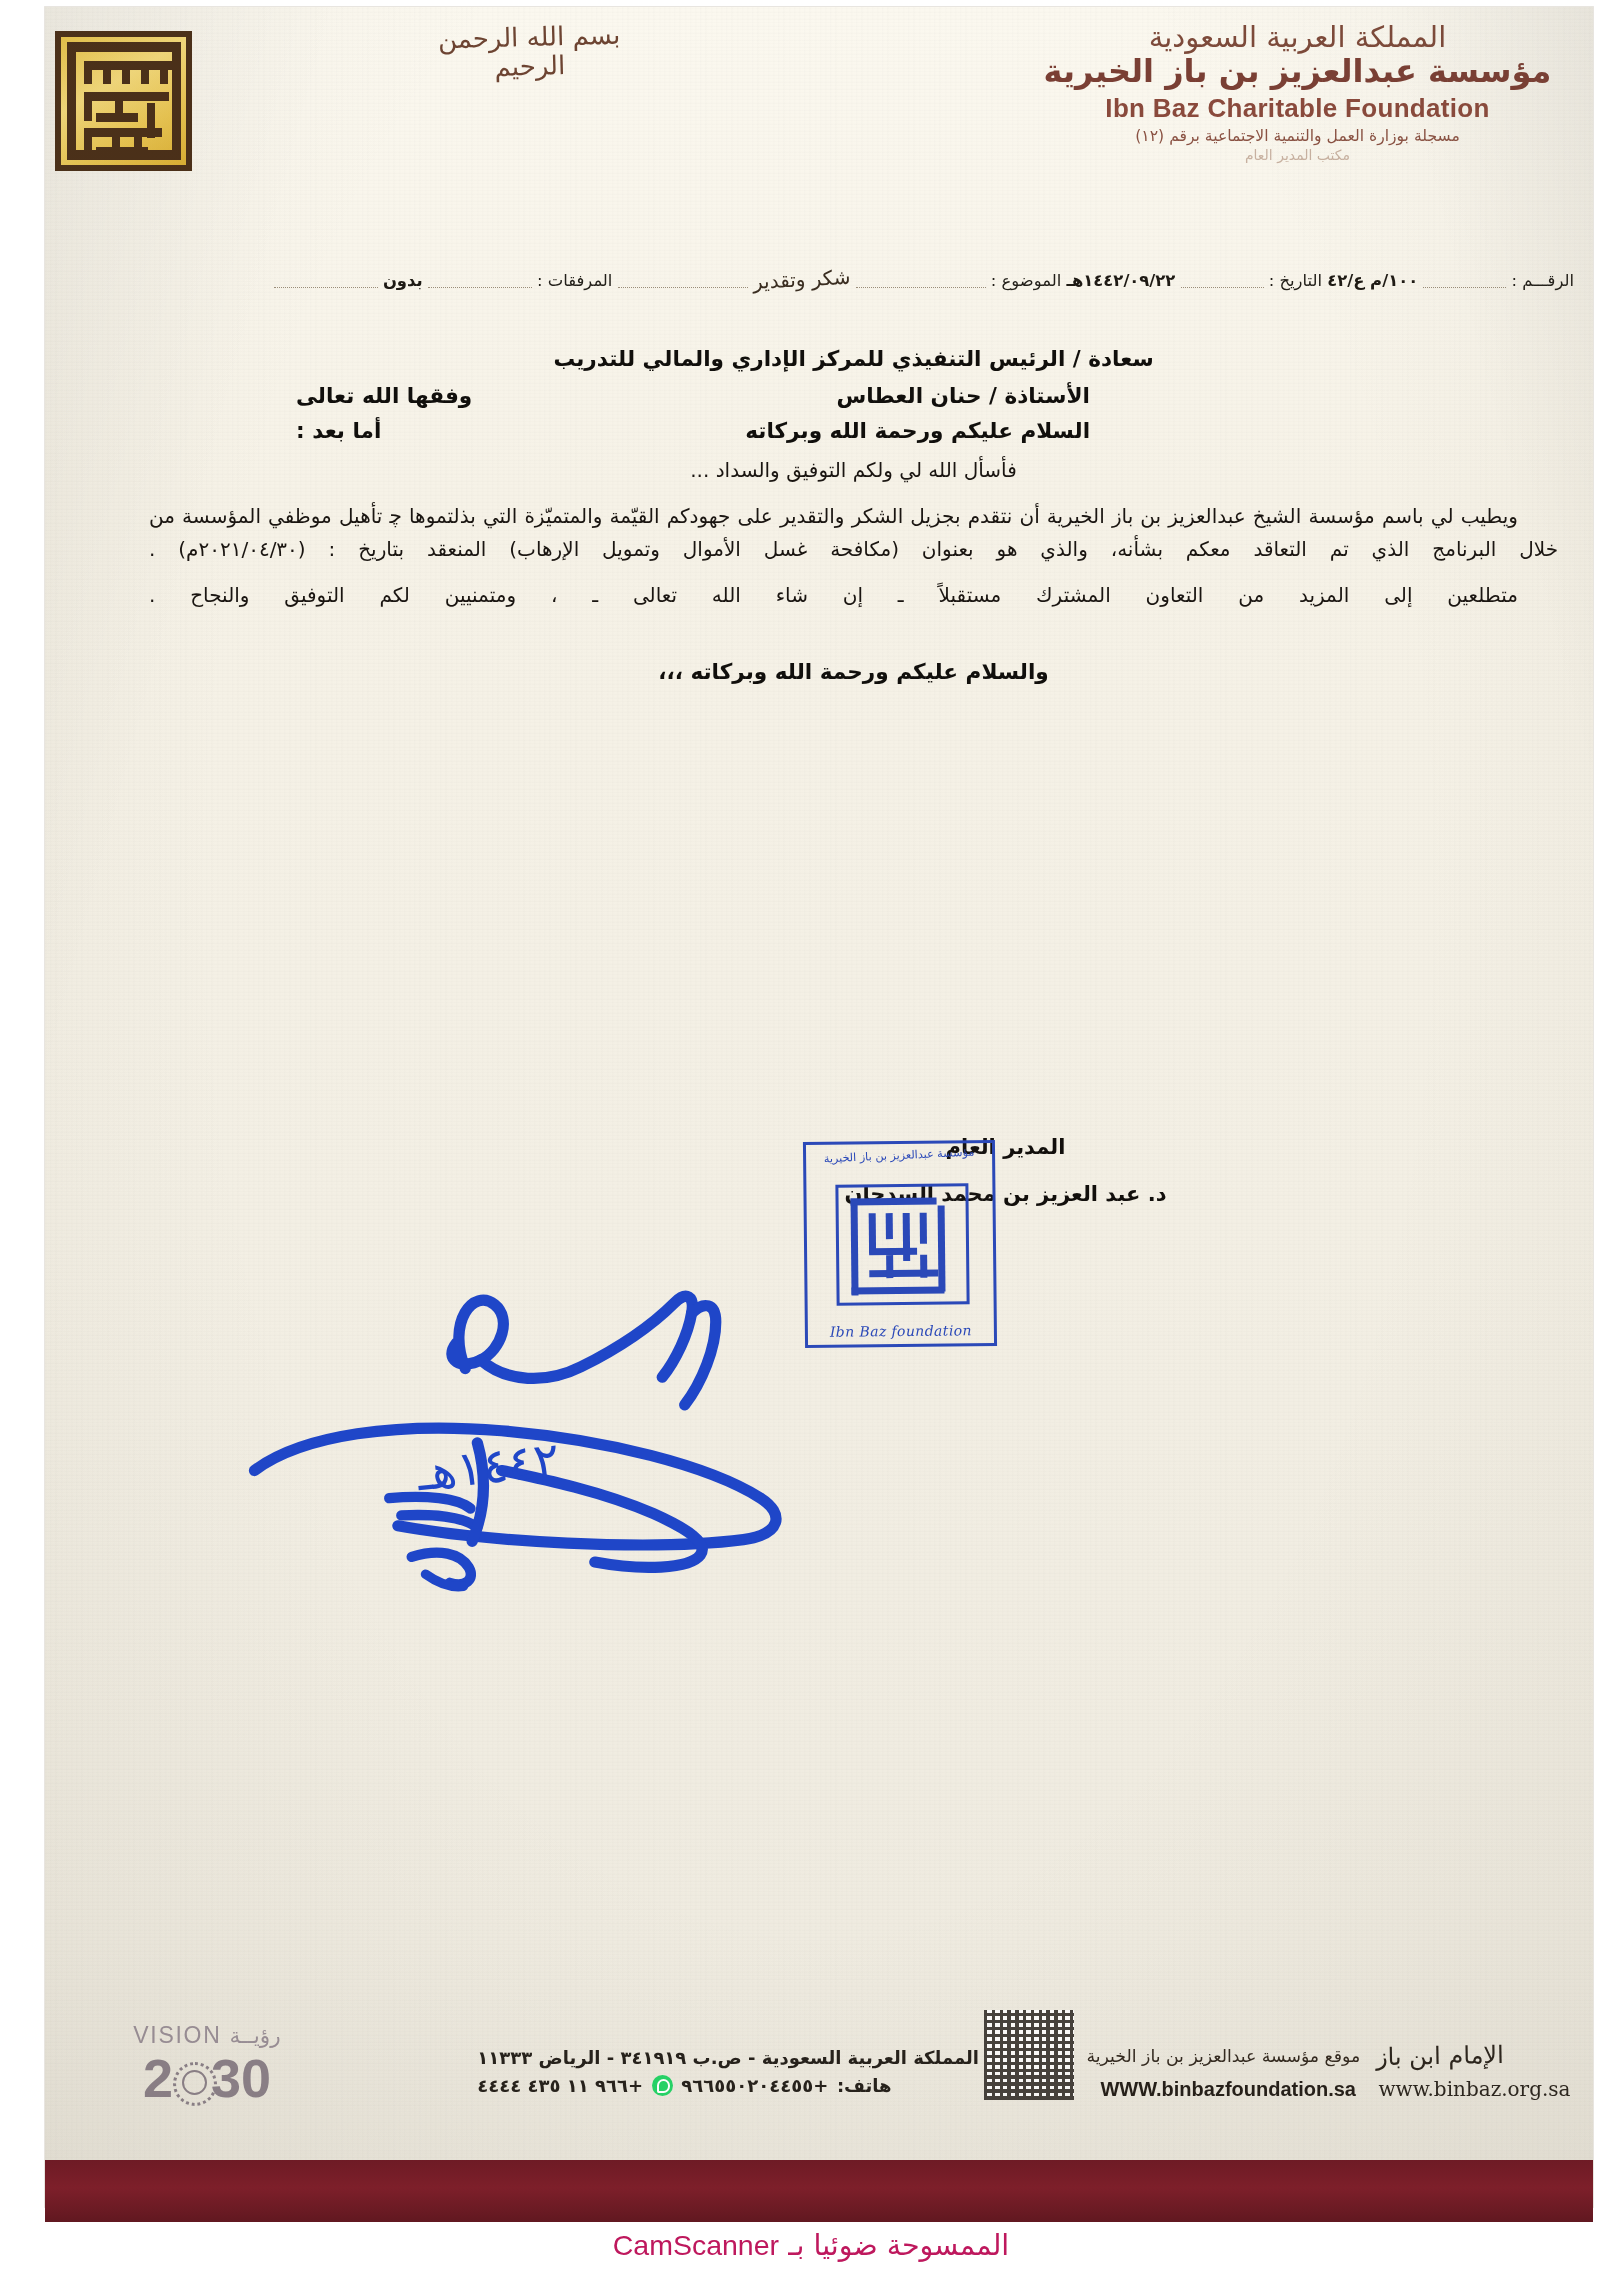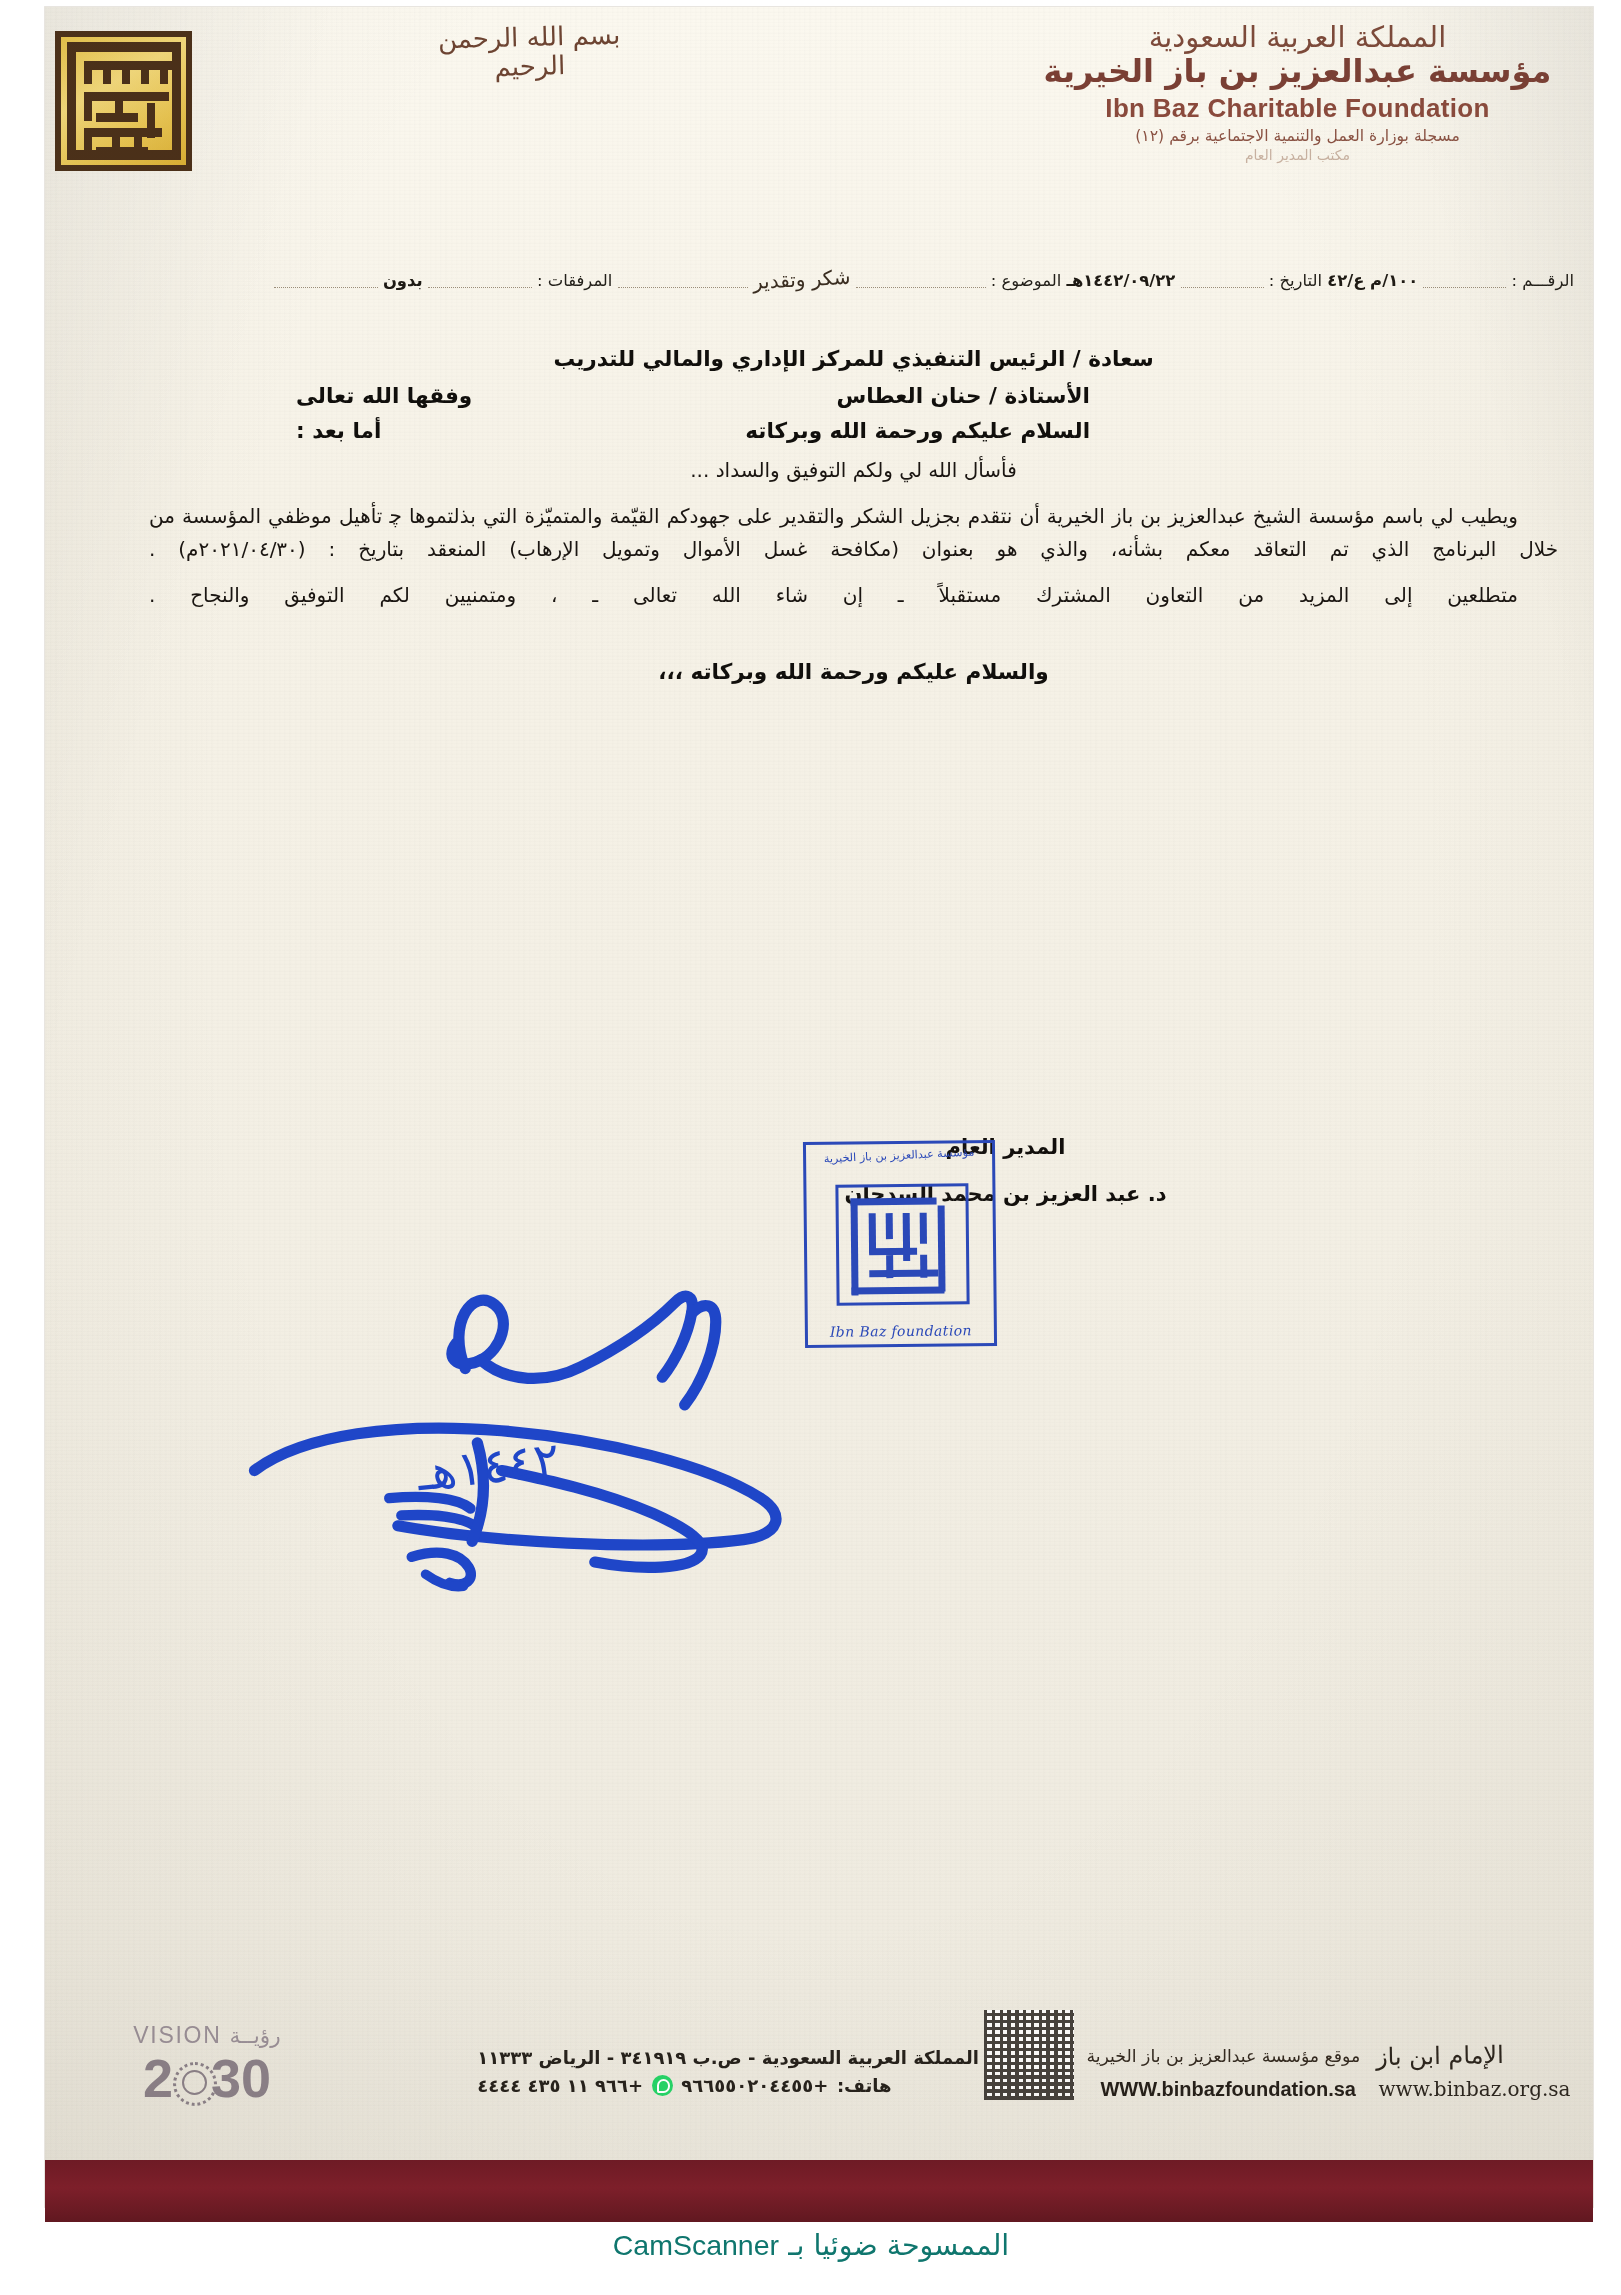--- a/index.html
+++ b/index.html
@@ -473,21 +473,21 @@
     top: 2160px;
     height: 62px;
     background: linear-gradient(180deg, #6e1b25 0%, #7d1f2a 45%, #611820 100%);
   }
   .watermark {
     position: absolute;
     left: 0; right: 0;
     top: 2229px;
     text-align: center;
     direction: rtl;
-    color: #0f766e;
+    color: #be185d;
     font-family: "DejaVu Sans", sans-serif;
     font-size: 28.5px;
   }
   .watermark .cs {
     font-family: "Liberation Sans", sans-serif;
     direction: ltr;
     display: inline-block;
   }
 </style>
 </head>

